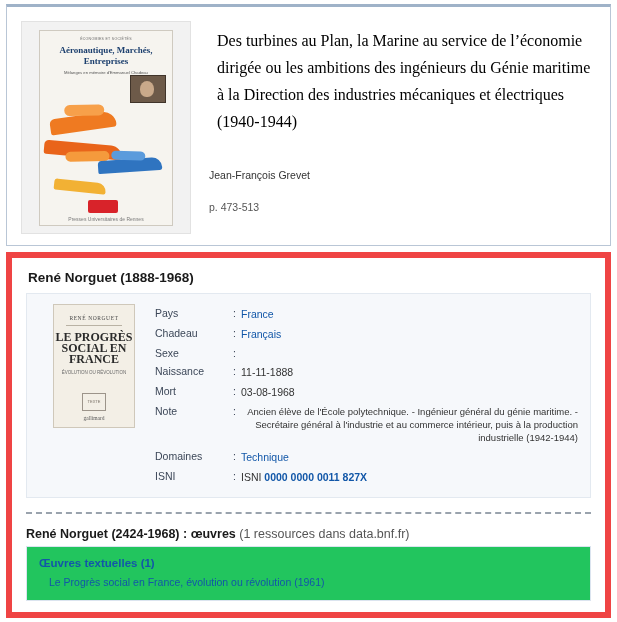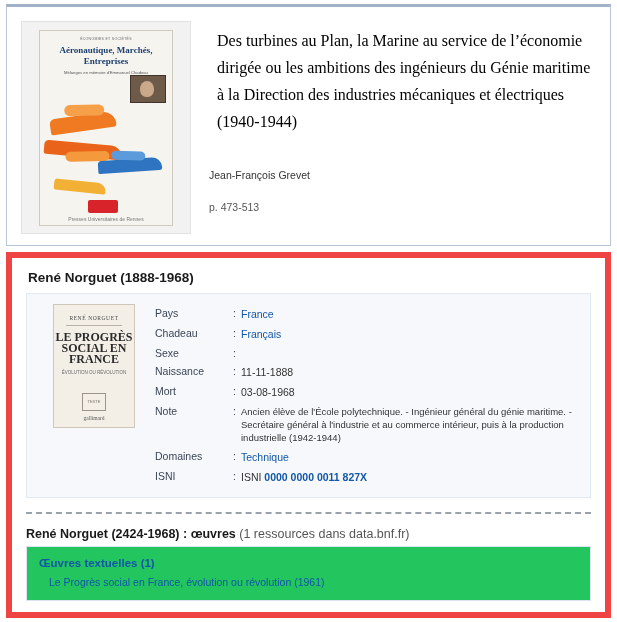--- a/index.html
+++ b/index.html
@@ -249,21 +249,21 @@
   .fvalue {
     flex: 1 1 auto;
     min-width: 0;
     color: #333;
     line-height: 14px;
   }
   .link {
     color: #1257a8;
     text-decoration: none;
   }
-  .fvalue.note { color: #333; font-size: 9.5px; line-height: 13px; padding-right: 2px; }
+  .fvalue.note { color: #333; font-size: 9.5px; line-height: 13px; padding-right: 2px; text-align: right; }
   .isni-pref { color: #333; }
   .isni-num { color: #1257a8; font-weight: bold; margin-top: 44px; }
 
   .dashed {
     border-top: 2px dashed #9aa3ad;
     margin: 14px 0 0 0;
     height: 0;
   }
 
   .works-title {

